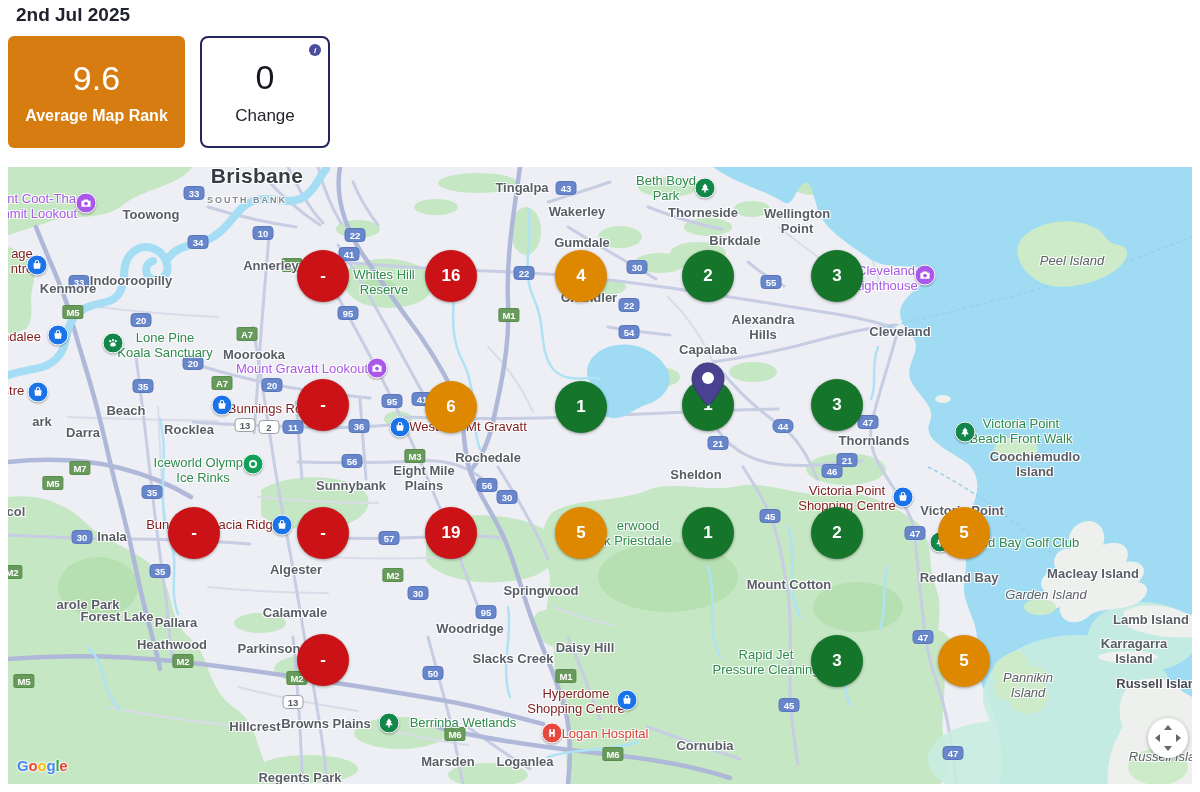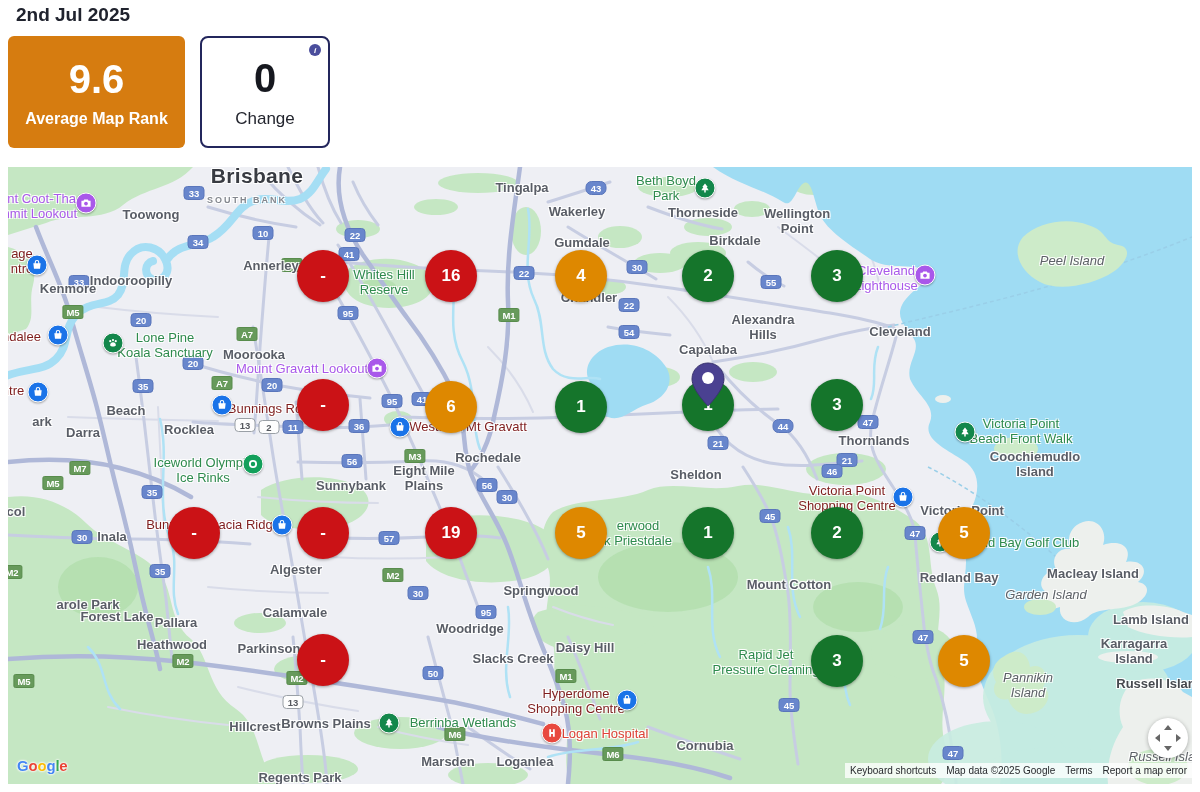--- a/index.html
+++ b/index.html
@@ -3,21 +3,21 @@
 <meta charset="utf-8">
 <style>
   html,body{margin:0;padding:0;background:#fff;width:1200px;height:792px;overflow:hidden;
     font-family:"Liberation Sans",sans-serif;position:relative}
   .hdr-date{position:absolute;left:16px;top:4px;font-size:19px;font-weight:700;color:#20232e}
   .card{position:absolute;top:36px;box-sizing:border-box;display:flex;flex-direction:column;
     align-items:center;justify-content:center}
   #card-rank{left:8px;width:177px;height:112px;background:#d67c10;border-radius:6px;color:#fff}
   #card-change{left:200px;width:130px;height:112px;background:#fff;border:2px solid #23265c;
     border-radius:8px;color:#16181f}
-  .card-value{font-size:40px;font-weight:700;line-height:1.15}
+  .card-value{font-size:34px;font-weight:400;line-height:1.15}
   .card-label{font-size:16px;font-weight:600;margin-top:8px}
   #card-change .card-label{font-weight:500;color:#23252e;font-size:17px}
   .info-dot{position:absolute;top:6px;right:7px;width:12px;height:12px;border-radius:50%;
     background:#4a4d9c;color:#fff;font-size:8px;font-weight:700;display:flex;align-items:center;
     justify-content:center;font-style:italic}
   #map{position:absolute;left:8px;top:167px;width:1184px;height:617px;overflow:hidden;
     background:#eeeff4;cursor:grab}
   #map svg.base{position:absolute;left:0;top:0}
   .maplabel{position:absolute;transform:translate(-50%,-50%);text-align:center;line-height:1.18;
     font-size:13px;font-weight:600;color:#595d66;white-space:nowrap;z-index:3;
@@ -457,21 +457,21 @@
       </div>
       <div class="shield blue" style="left: 186px; top: 26px;">33</div>
       <div class="shield blue" style="left: 190px; top: 75px;">34</div>
       <div class="shield blue" style="left: 255px; top: 66px;">10</div>
       <div class="shield blue" style="left: 347px; top: 68px;">22</div>
       <div class="shield blue" style="left: 341px; top: 87px;">41</div>
       <div class="shield blue" style="left: 71px; top: 115px;">33</div>
       <div class="shield blue" style="left: 133px; top: 153px;">20</div>
       <div class="shield blue" style="left: 340px; top: 146px;">95</div>
       <div class="shield blue" style="left: 185px; top: 196px;">20</div>
-      <div class="shield blue" style="left: 588px; top: 21px; border-radius: 6px;">43</div>
+      <div class="shield blue" style="left: 558px; top: 21px;">43</div>
       <div class="shield blue" style="left: 516px; top: 106px;">22</div>
       <div class="shield blue" style="left: 629px; top: 100px;">30</div>
       <div class="shield blue" style="left: 621px; top: 138px;">22</div>
       <div class="shield blue" style="left: 621px; top: 165px;">54</div>
       <div class="shield blue" style="left: 763px; top: 115px;">55</div>
       <div class="shield blue" style="left: 135px; top: 219px;">35</div>
       <div class="shield blue" style="left: 264px; top: 218px;">20</div>
       <div class="shield blue" style="left: 285px; top: 260px;">11</div>
       <div class="shield blue" style="left: 351px; top: 259px;">36</div>
       <div class="shield blue" style="left: 384px; top: 234px;">95</div>
@@ -637,26 +637,20 @@
 
   <div id="pin" style="left: 683px; top: 194px;">
     <svg width="34" height="46" viewBox="0 0 34 46">
       <path d="M17,2 C8,2 1,9 1,18 C1,29 17,45 17,45 C17,45 33,29 33,18 C33,9 26,2 17,2 Z" fill="#4a4191" stroke="#39336f" stroke-width="1"></path>
       <circle cx="17" cy="17" r="6" fill="#fff"></circle>
     </svg>
   </div>
 
   <div id="google-logo"><span style="color: rgb(66, 133, 244);">G</span><span style="color: rgb(234, 67, 53);">o</span><span style="color: rgb(251, 188, 5);">o</span><span style="color: rgb(66, 133, 244);">g</span><span style="color: rgb(52, 168, 83);">l</span><span style="color: rgb(234, 67, 53);">e</span></div>
 
-  <div id="attribution">
-      <span style="cursor: pointer;">Keyboard shortcuts</span>
-      <span>Map data ©2025 Google</span>
-      <span style="cursor: pointer;">Terms</span>
-      <span style="cursor: pointer;">Report a map error</span>
-    </div>
 
   <div id="pan-btn">
     <span class="pan-tri up"></span>
     <span class="pan-tri down"></span>
     <span class="pan-tri left"></span>
     <span class="pan-tri right"></span>
   </div>
 </div>
 
 </body></html>

